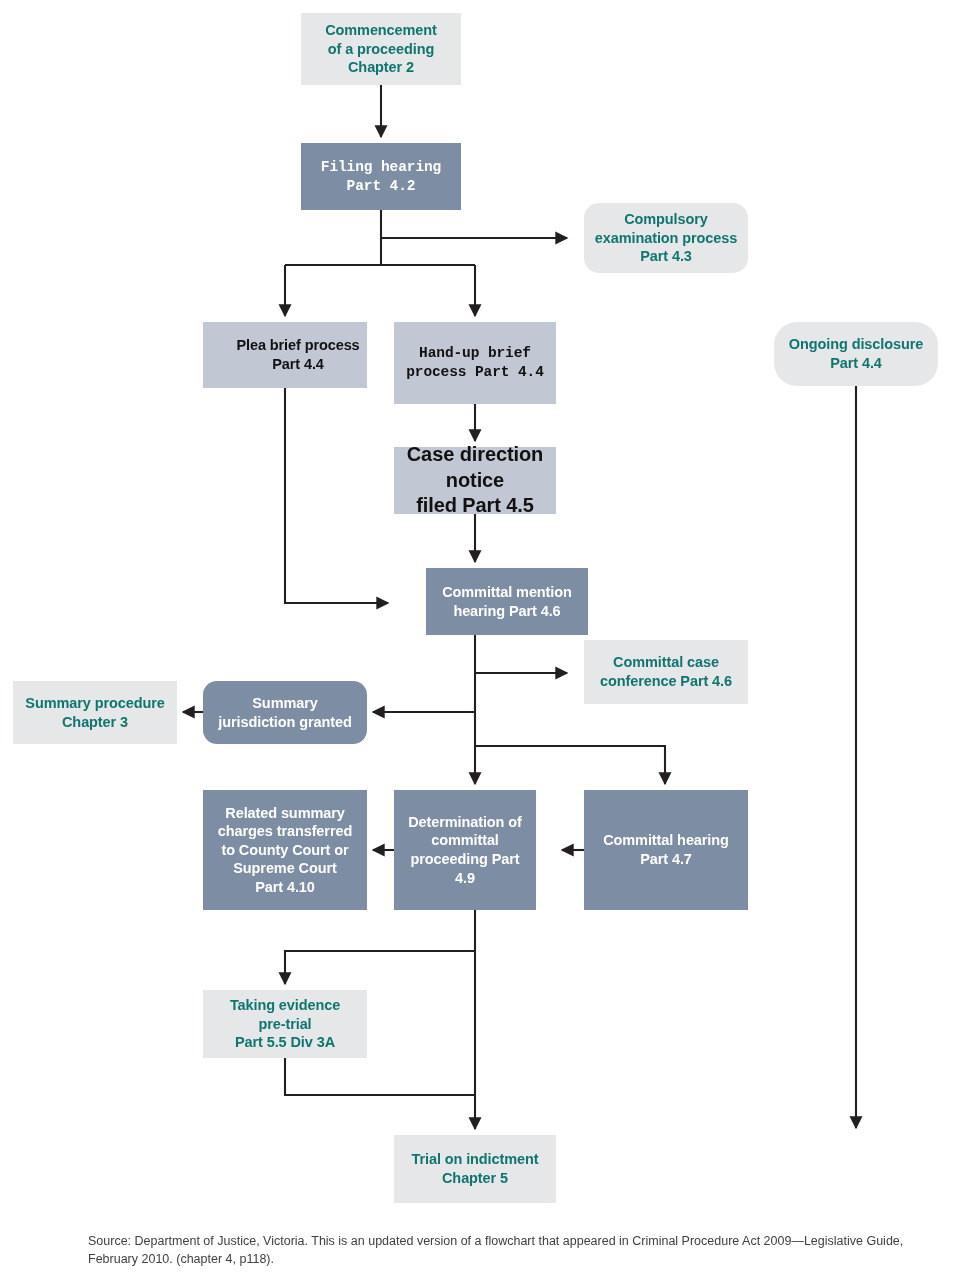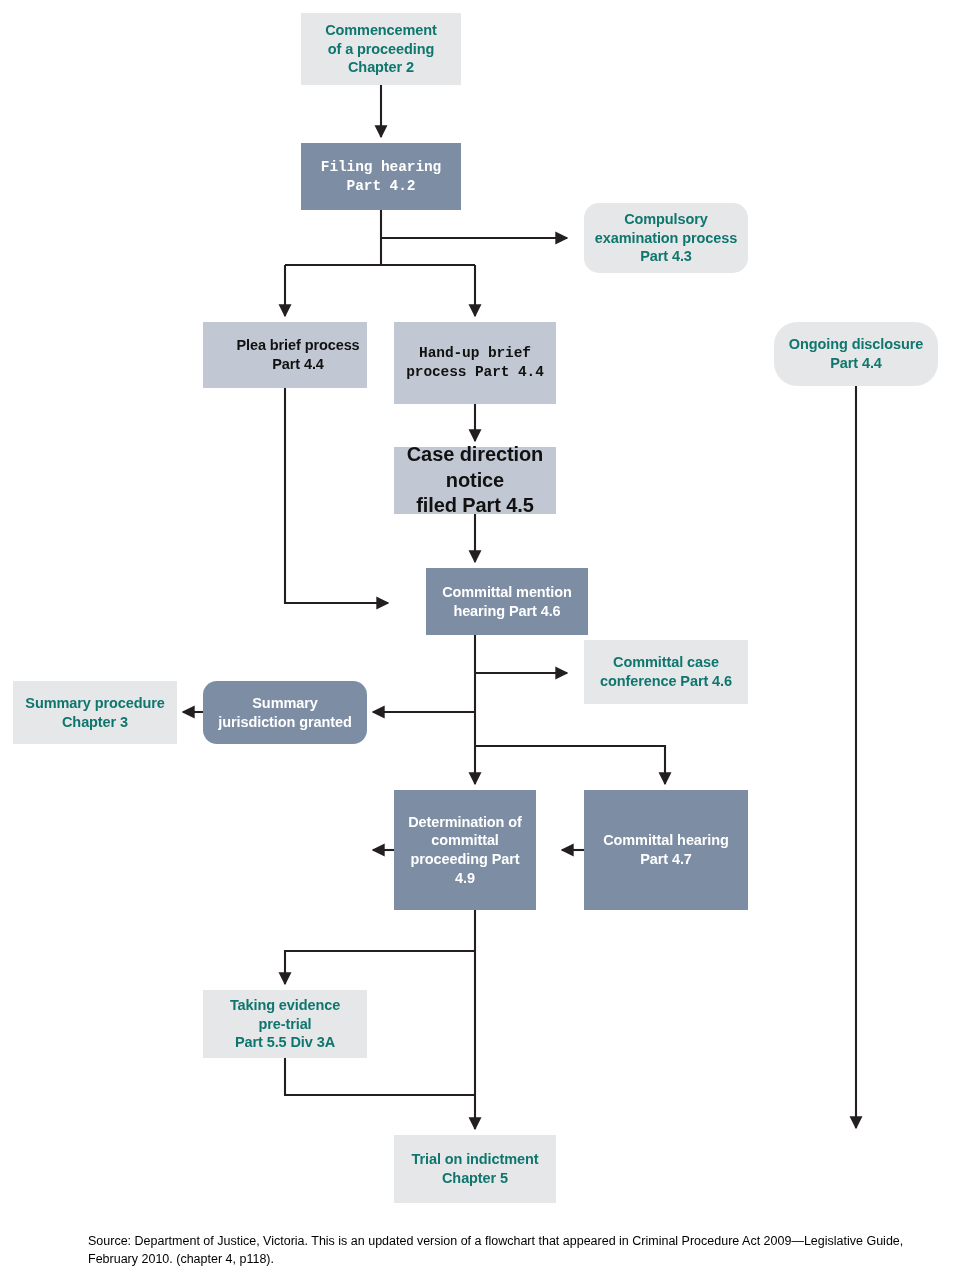--- a/index.html
+++ b/index.html
@@ -52,21 +52,21 @@
     background: #7c8da4;
     color: #ffffff;
   }
   .caption {
     position: absolute;
     left: 88px;
     top: 1232px;
     width: 830px;
     font-size: 12.5px;
     line-height: 1.45;
-    color: #000000;
+    color: #404040;
     text-align: left;
     white-space: pre-line;
     font-weight: normal;
   }
 </style>
 </head>
 <body>
 
 <div id="canvas">
 
@@ -146,20 +146,25 @@
 
   <div class="node light" style="left:584px; top:640px; width:164px; height:64px; font-size:14.5px;">Committal case
 conference Part 4.6</div>
 
   <div class="node light" style="left:13px; top:681px; width:164px; height:63px; font-size:14.5px;">Summary procedure
 Chapter 3</div>
 
   <div class="node dark" style="left:203px; top:681px; width:164px; height:63px; font-size:14.5px;border-radius:14px;">Summary
 jurisdiction granted</div>
 
+  <div class="node dark" style="left:203px; top:790px; width:164px; height:120px; font-size:14.5px;">Related summary
+charges transferred
+to County Court or
+Supreme Court
+Part 4.10</div>
 
   <div class="node dark" style="left:394px; top:790px; width:142px; height:120px; font-size:14.5px;">Determination of
 committal
 proceeding Part 4.9</div>
 
   <div class="node dark" style="left:584px; top:790px; width:164px; height:120px; font-size:14.5px;">Committal hearing
 Part 4.7</div>
 
   <div class="node light" style="left:203px; top:990px; width:164px; height:68px; font-size:14.5px;">Taking evidence
 pre-trial

